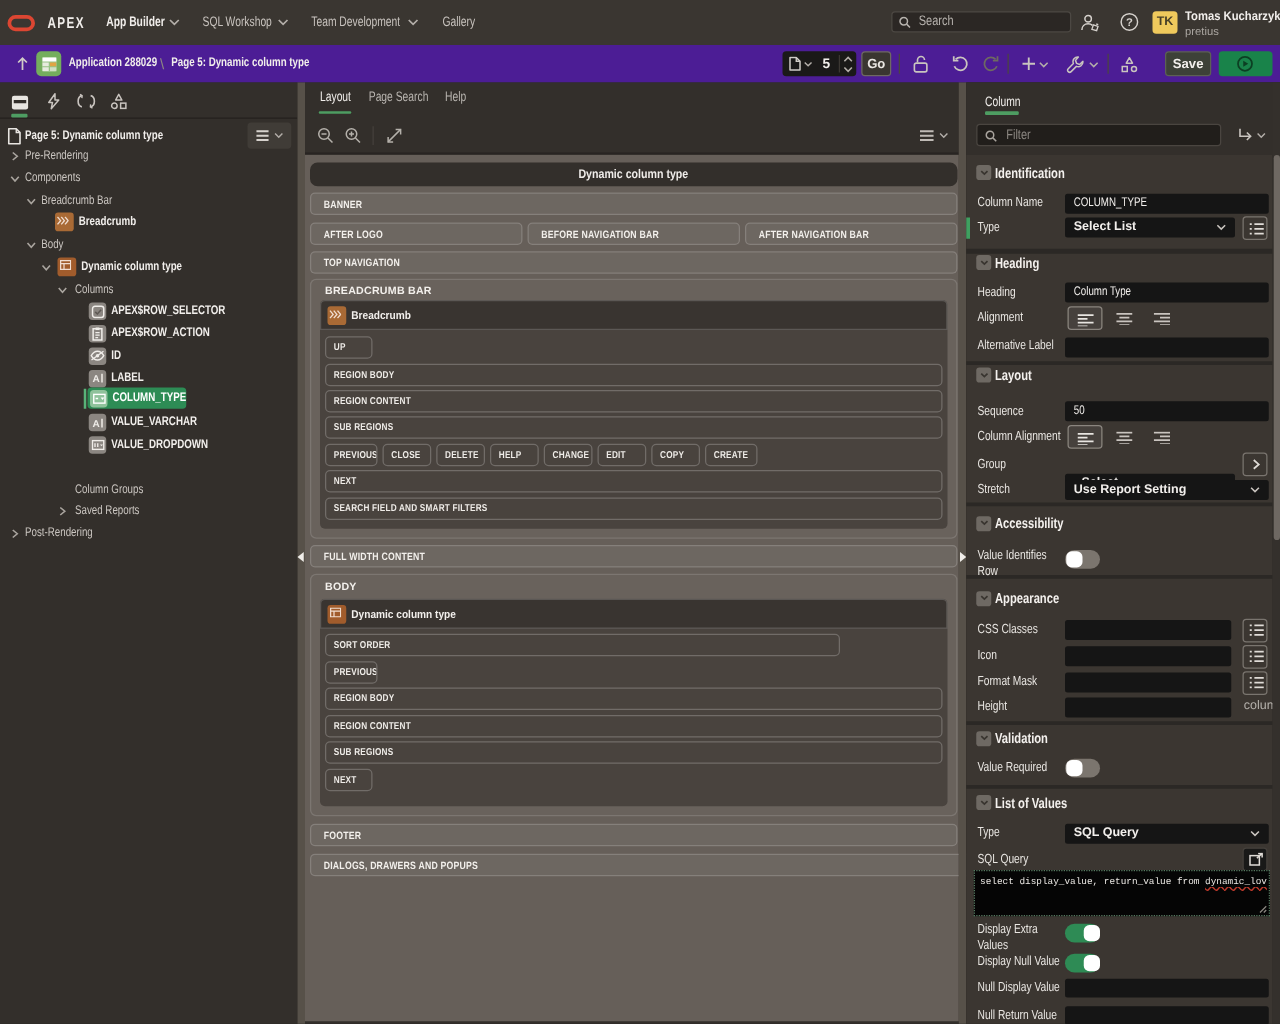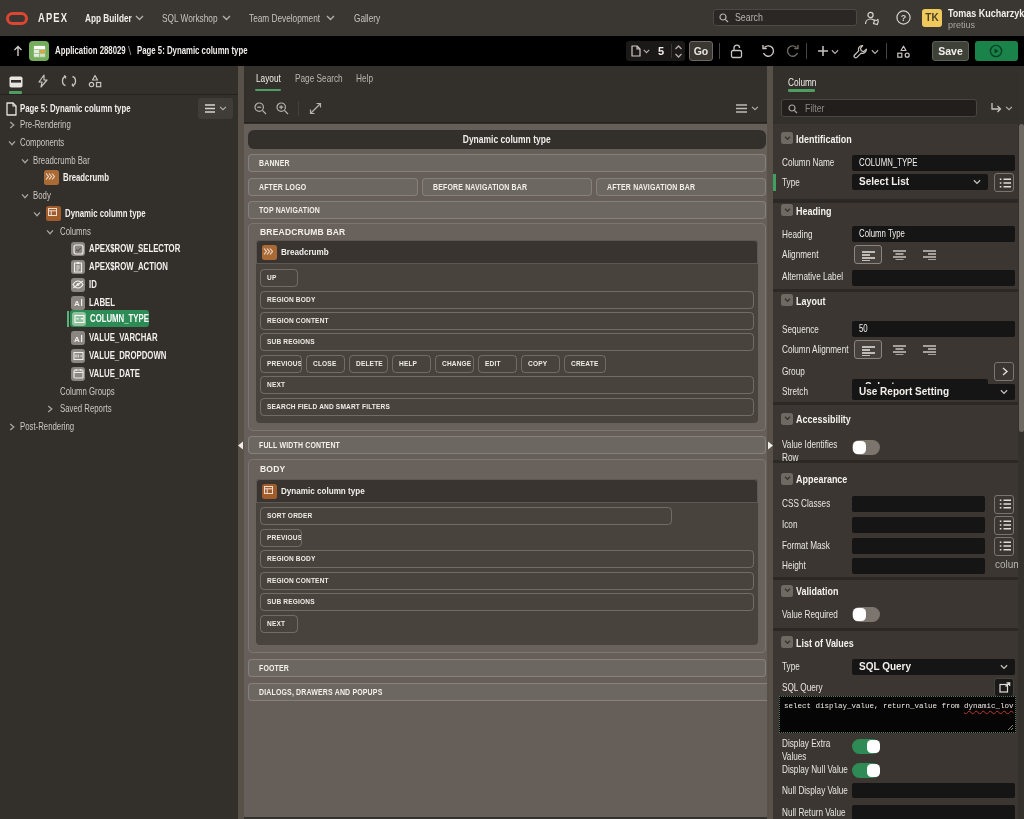--- a/index.html
+++ b/index.html
@@ -1,18 +1,18 @@
 <!DOCTYPE html>
 <html><head><meta charset="utf-8">
 <style>
 *{margin:0;padding:0;box-sizing:border-box;}
 html,body{width:1024px;height:819px;overflow:hidden;background:#2b2825;font-family:"Liberation Sans",sans-serif;}
 .a{position:absolute;}
 #topbar{left:0;top:0;width:1024px;height:36px;background:#3a3631;}
-#bar2{left:0;top:36px;width:1024px;height:30px;background:#000000;}
+#bar2{left:0;top:36px;width:1024px;height:30px;background:#4c1d95;}
 #leftp{left:0;top:66px;width:238px;height:753px;background:#332f2b;}
 #ldiv{left:238px;top:66px;width:6px;height:753px;background:#575149;}
 #midp{left:244px;top:66px;width:523px;height:753px;background:#332f2b;}
 #rdiv{left:767px;top:66px;width:6px;height:753px;background:#575149;}
 #rightp{left:773px;top:66px;width:251px;height:753px;background:#2b2825;}
 #canvas{left:0;top:58px;width:523px;height:693px;background:#665f59;}
 .navtxt{color:#c8c3be;font-size:11px;line-height:36px;transform:scaleX(0.75);transform-origin:0 50%;}
 .navbold{color:#f1eeeb;font-weight:bold;font-size:11px;line-height:36px;transform:scaleX(0.75);transform-origin:0 50%;}
 .slot b,.cslot b{display:inline-block;transform:scaleX(0.82);transform-origin:0 50%;font-weight:bold;}
 .plab{transform:scaleX(0.78);transform-origin:0 50%;}
@@ -302,30 +302,20 @@
   <div class="trow" style="top:281.0px;">
       <div class="ticon" style="left:71px;">
         <svg class="a" style="left:1.5px;top:2px" width="11" height="10" viewBox="0 0 11 10">
           <rect x="1" y="1.5" width="9" height="7" stroke="#f0ede9" stroke-width="1.1" fill="none"></rect>
           <path d="M3 3.5v3M5.2 3.5v3" stroke="#f0ede9" stroke-width="1.1"></path>
           <path d="M7 4.5l1.2 1.5L9.4 4.5" fill="#f0ede9"></path>
         </svg>
       </div>
       <div class="tbold" style="left:89px;">VALUE_DROPDOWN</div>
     </div>
-  <div class="trow" style="top:298.7px;">
-      <div class="ticon" style="left:71px;">
-        <svg class="a" style="left:1.5px;top:1.5px" width="11" height="11" viewBox="0 0 11 11">
-          <rect x="1" y="2" width="9" height="8" rx="1" stroke="#f0ede9" stroke-width="1.1" fill="none"></rect>
-          <path d="M1 4.5h9" stroke="#f0ede9" stroke-width="1.1"></path>
-          <path d="M3.2 1v2M7.8 1v2" stroke="#f0ede9" stroke-width="1.1"></path>
-        </svg>
-      </div>
-      <div class="tbold" style="left:89px;">VALUE_DATE</div>
-    </div>
   <div class="trow" style="top:334.3px;">
       <svg class="a" style="left:46px;top:5px;" width="8" height="8" viewBox="0 0 8 8">
         <path d="M2.2 1l3.6 3-3.6 3" stroke="#a9a49e" stroke-width="1.3" fill="none"></path>
       </svg>
       <div class="ttxt" style="left:60px;">Saved Reports</div>
     </div>
   <div class="trow" style="top:316.5px;">
       <div class="ttxt" style="left:60px;">Column Groups</div>
     </div>
   <div class="trow" style="top:352.0px;">

